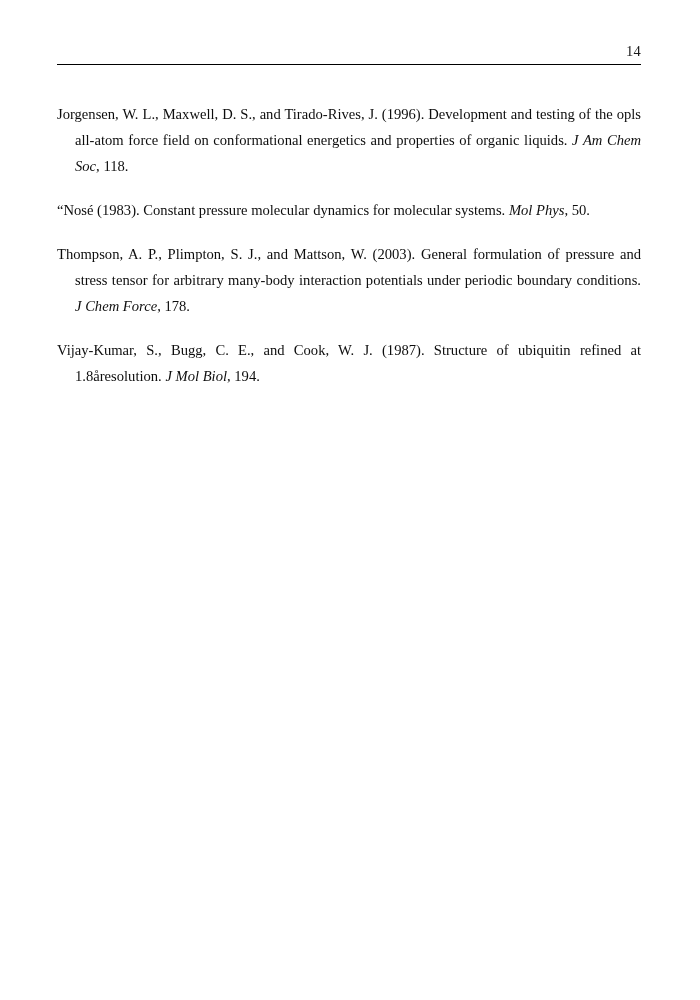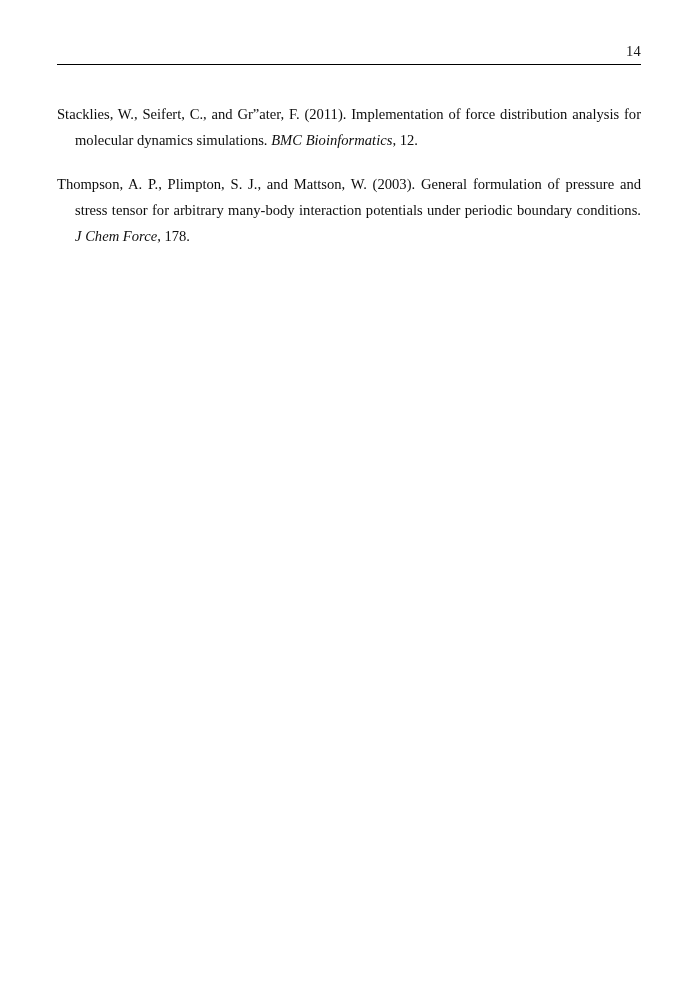--- a/index.html
+++ b/index.html
@@ -76,17 +76,19 @@
 <body>
 
 <div class="page">
 
   <div class="page-header">
     <span class="page-number">14</span>
     <div class="header-rule"></div>
   </div>
 
   <div class="bibliography">
-      <p class="bib-entry"><span>Stacklies, W., Seifert, C., and Gr”ater, F. (2011). Implementation of force distribution analysis for molecular dynamics simulations. </span><i>BMC Bioinformatics</i><span>, 12.</span></p>
+      <p class="bib-entry"><span>Jorgensen, W. L., Maxwell, D. S., and Tirado-Rives, J. (1996). Development and testing of the opls all-atom force field on conformational energetics and properties of organic liquids. </span><i>J Am Chem Soc</i><span>, 118.</span></p>
+      <p class="bib-entry"><span>“Nosé (1983). Constant pressure molecular dynamics for molecular systems. </span><i>Mol Phys</i><span>, 50.</span></p>
       <p class="bib-entry"><span>Thompson, A. P., Plimpton, S. J., and Mattson, W. (2003). General formulation of pressure and stress tensor for arbitrary many-body interaction potentials under periodic boundary conditions. </span><i>J Chem Force</i><span>, 178.</span></p>
+      <p class="bib-entry"><span>Vijay-Kumar, S., Bugg, C. E., and Cook, W. J. (1987). Structure of ubiquitin refined at 1.8åresolution. </span><i>J Mol Biol</i><span>, 194.</span></p>
     </div>
 
 </div>
 
 </body></html>

